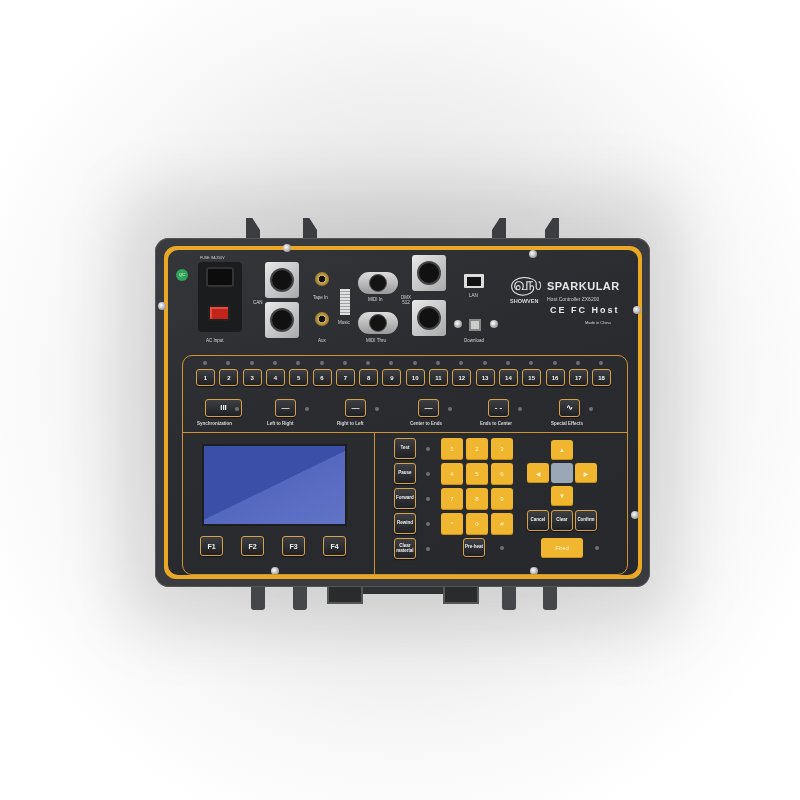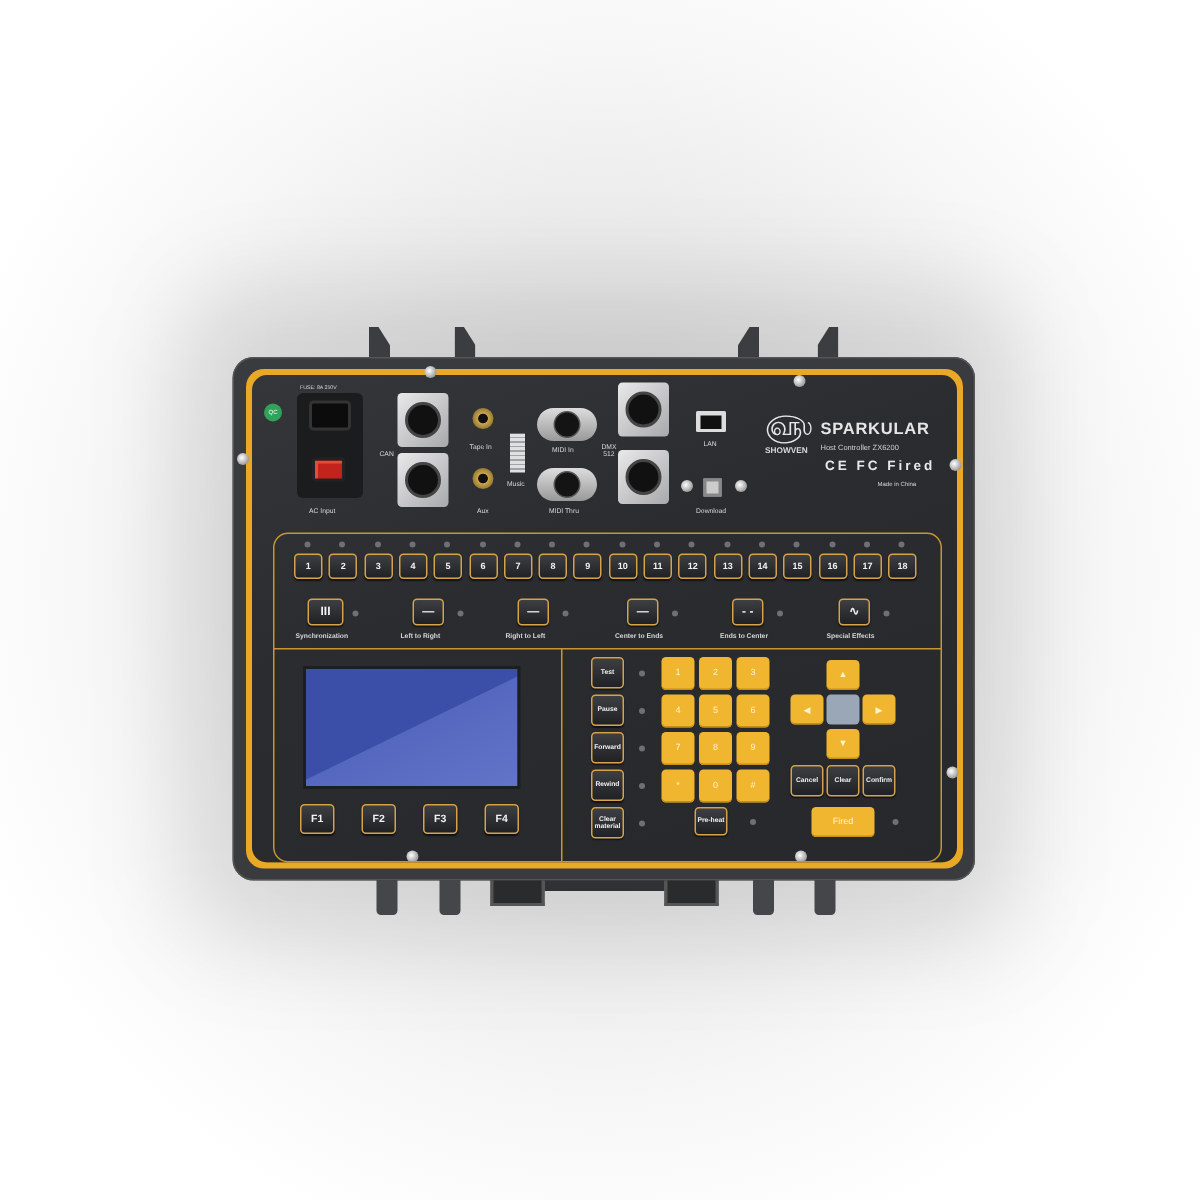--- a/index.html
+++ b/index.html
@@ -155,21 +155,21 @@
 <div class="t" style="left:469px;top:293px">LAN</div>
 <div class="usb"></div>
 <div class="screw" style="left:454px;top:320px"></div>
 <div class="screw" style="left:490px;top:320px"></div>
 <div class="t" style="left:464px;top:338px">Download</div>
 
 <div class="logo">௵</div>
 <div class="t" style="left:510px;top:298px;font-size:5.5px;font-weight:bold">SHOWVEN</div>
 <div class="brand">SPARKULAR</div>
 <div class="model">Host Controller ZX6200</div>
-<div class="marks">CE FC Fired</div>
+<div class="marks">CE FC Host</div>
 <div class="t" style="left:585px;top:320px;font-size:4px">Made in China</div>
 
 <div class="sec" style="left:182px;top:355px;width:446px;height:220px"></div>
 <div class="divider" style="left:182px;top:432px;width:446px;height:1px"></div>
 <div class="divider" style="left:374px;top:432px;width:1px;height:143px"></div>
 
 <div id="chan-row"></div>
 <div id="mode-row"></div>
 
 <div class="lcd"></div>
@@ -220,21 +220,21 @@
 <div class="led" style="left:505.90000000000003px;top:361px"></div>
 <div class="btn" style="left:498.90000000000003px;top:369px;width:19px;height:17px">14</div>
 <div class="led" style="left:529.2px;top:361px"></div>
 <div class="btn" style="left:522.2px;top:369px;width:19px;height:17px">15</div>
 <div class="led" style="left:552.5px;top:361px"></div>
 <div class="btn" style="left:545.5px;top:369px;width:19px;height:17px">16</div>
 <div class="led" style="left:575.8px;top:361px"></div>
 <div class="btn" style="left:568.8px;top:369px;width:19px;height:17px">17</div>
 <div class="led" style="left:599.1px;top:361px"></div>
 <div class="btn" style="left:592.1px;top:369px;width:19px;height:17px">18</div>
-<div class="btn" style="left:205px;top:399px;width:24px;height:18px;font-size:8px">III</div>
+<div class="btn" style="left:205px;top:399px;width:37px;height:18px;font-size:8px">III</div>
 <div class="led" style="left:235px;top:407px"></div>
 <div class="t" style="left:197px;top:421px;font-size:4.5px;font-weight:bold">Synchronization</div>
 <div class="btn" style="left:275px;top:399px;width:21px;height:18px;font-size:8px">—</div>
 <div class="led" style="left:305px;top:407px"></div>
 <div class="t" style="left:267px;top:421px;font-size:4.5px;font-weight:bold">Left to Right</div>
 <div class="btn" style="left:345px;top:399px;width:21px;height:18px;font-size:8px">—</div>
 <div class="led" style="left:375px;top:407px"></div>
 <div class="t" style="left:337px;top:421px;font-size:4.5px;font-weight:bold">Right to Left</div>
 <div class="btn" style="left:418px;top:399px;width:21px;height:18px;font-size:8px">—</div>
 <div class="led" style="left:448px;top:407px"></div>

